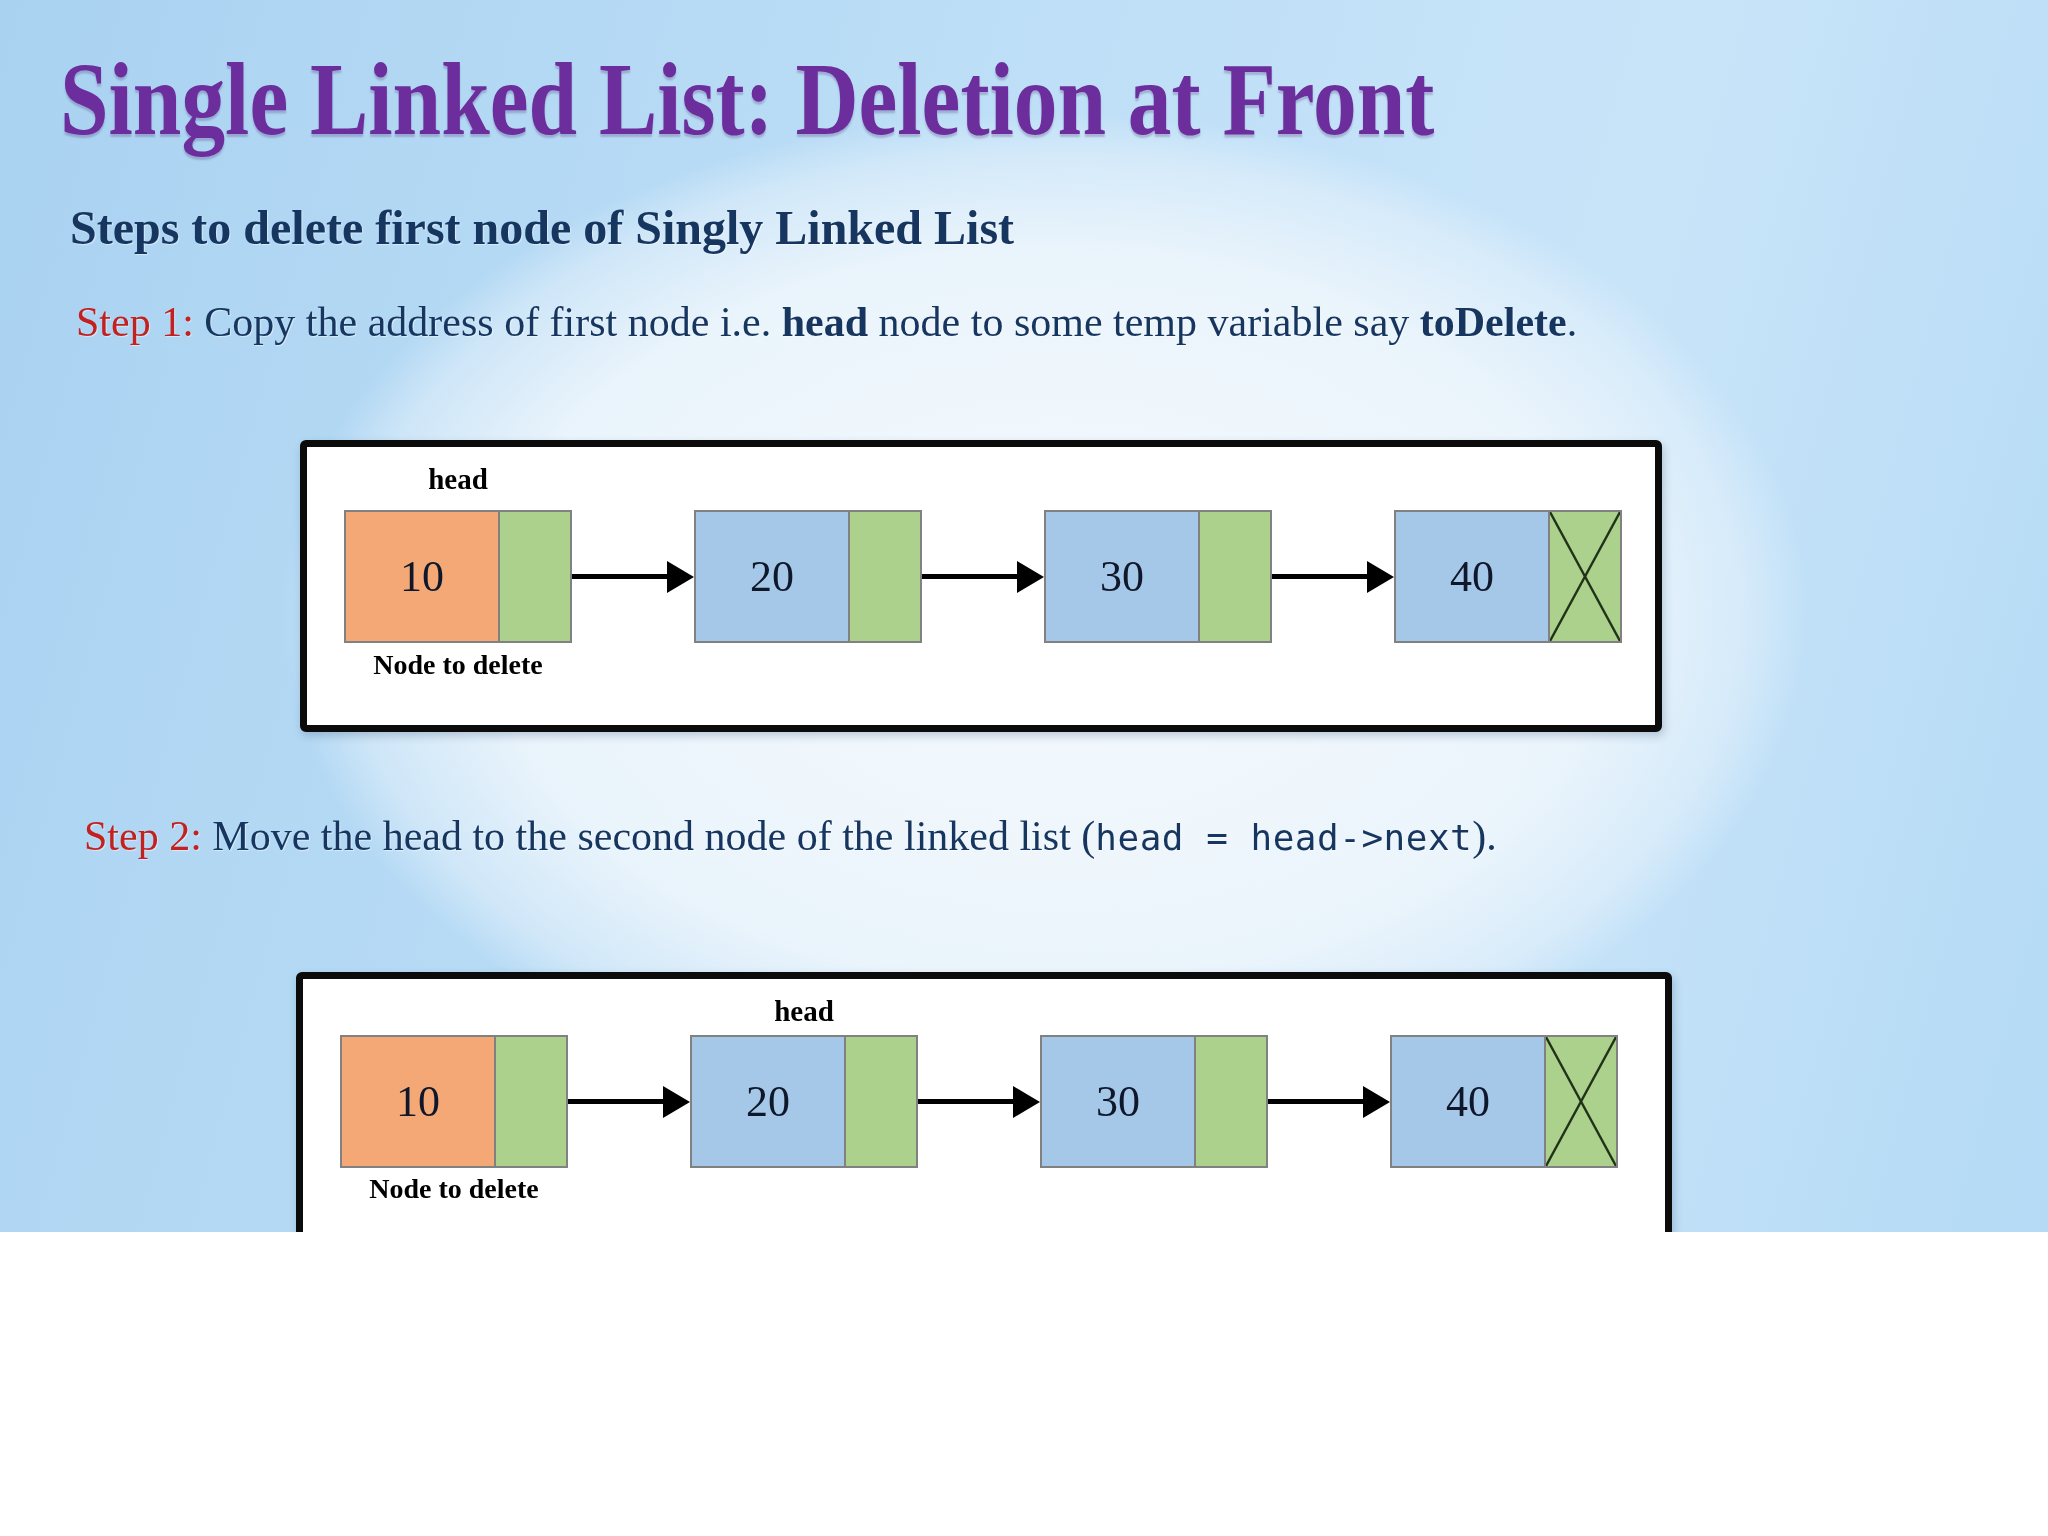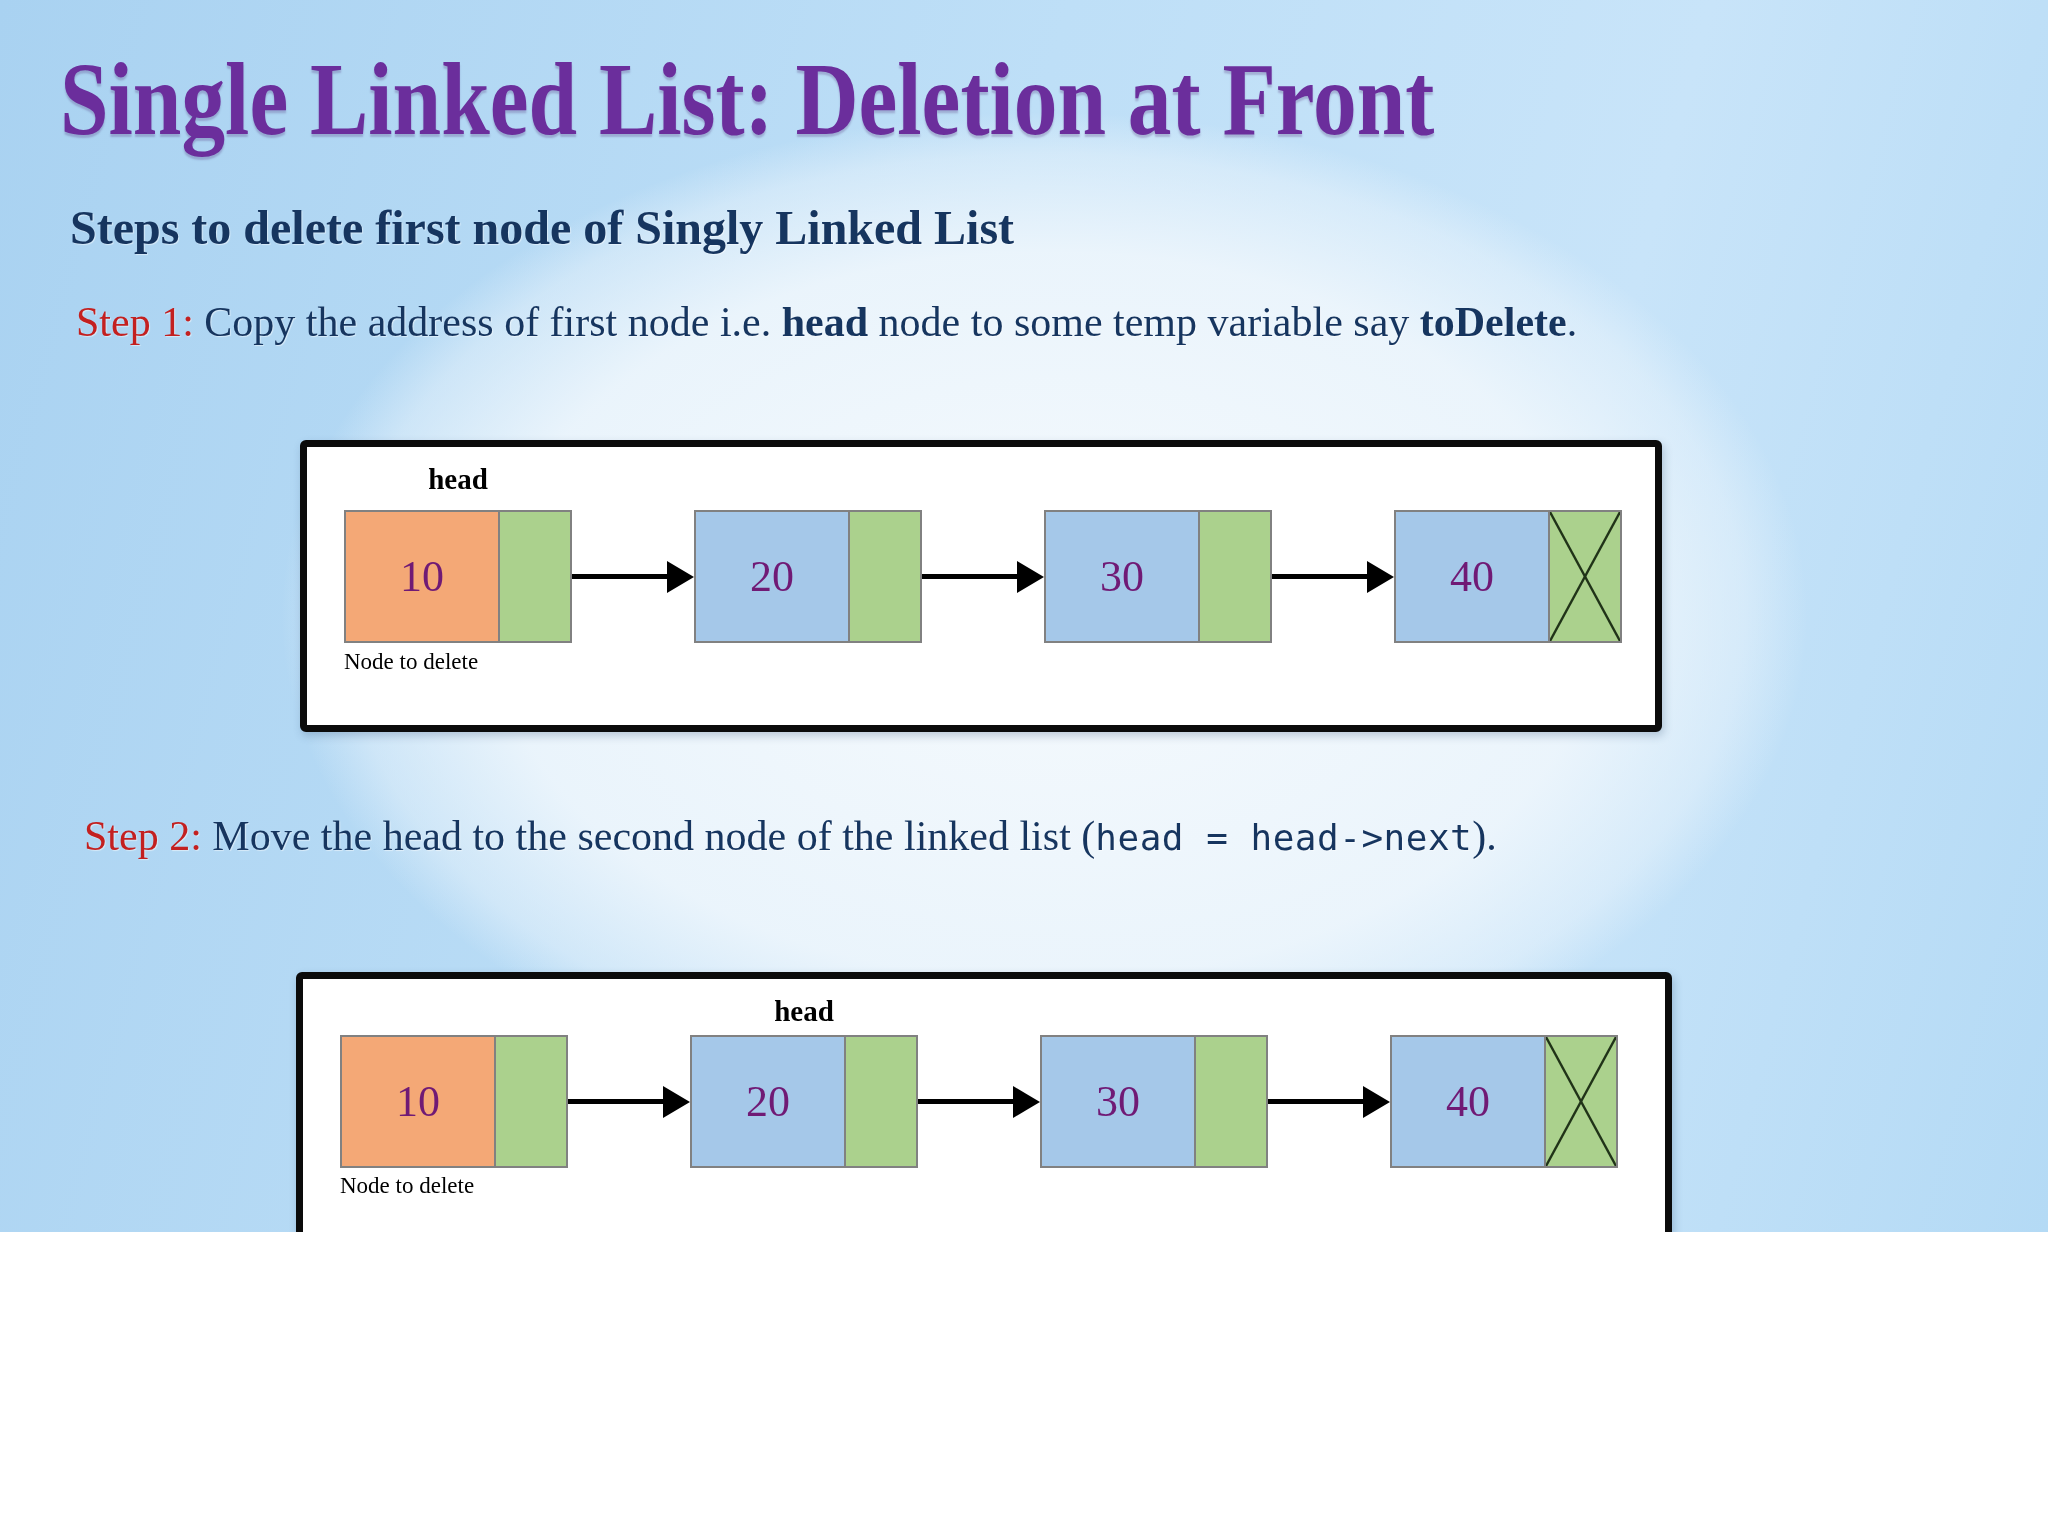--- a/index.html
+++ b/index.html
@@ -60,21 +60,21 @@
   }
   .d2 .row { top:56px; }
 
   .node {
     width:228px; height:133px; display:flex;
     border:2px solid #818181; box-sizing:border-box;
     background:#fff; flex-shrink:0;
   }
   .data {
     width:152px; display:flex; align-items:center; justify-content:center;
-    font-size:44px; color:#701a75;
+    font-size:44px; color:#0f172a;
     background:var(--node-blue,#A5C8E9);
   }
   .data.del { background:var(--node-orange,#F4A876); }
   .ptr {
     flex:1; border-left:2px solid #818181; position:relative;
     background:var(--node-green,#ABD18D);
   }
   .cross { position:absolute; left:0; top:0; width:100%; height:100%; }
   .cross line { stroke:var(--cross-color,#203318); stroke-width:2.5; }
 
@@ -91,22 +91,22 @@
   }
 
   .head-label {
     position:absolute; top:16px; width:228px; text-align:center;
     font-weight:bold; font-size:29px; color:#000;
   }
   .d1 .head-label { left:37px; }
   .d2 .head-label { left:387px; }
 
   .delete-label {
-    position:absolute; left:37px; top:202px; width:228px; 
-    font-weight:normal; font-size:23px; color:#000; white-space:nowrap;
+    position:absolute; left:37px; top:202px; width:228px; text-align:center;
+    font-weight:bold; font-size:28px; color:#000; white-space:nowrap;
   }
   .d2 .delete-label { top:194px; }
 
   .page-number {
     position:absolute; left:1015px; top:1404px; width:90px; text-align:center;
     font-family:Liberation Serif, serif;
     font-weight:bold; font-size:38px; color:#6F7378;
   }
 </style>
 </head>

